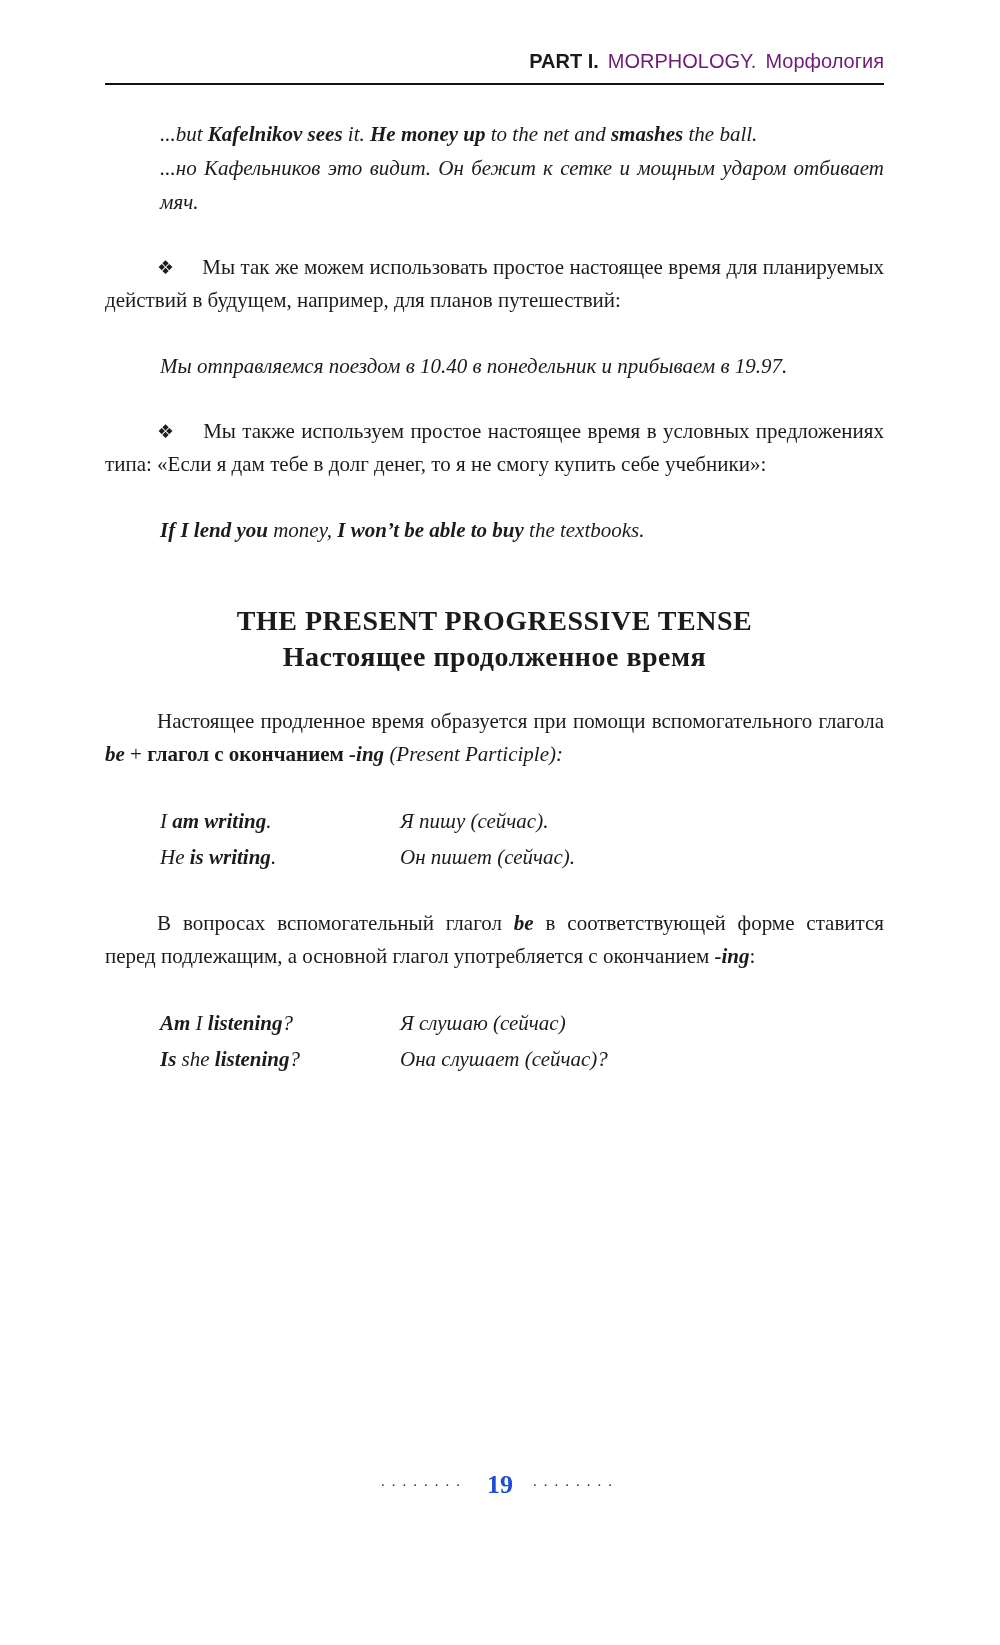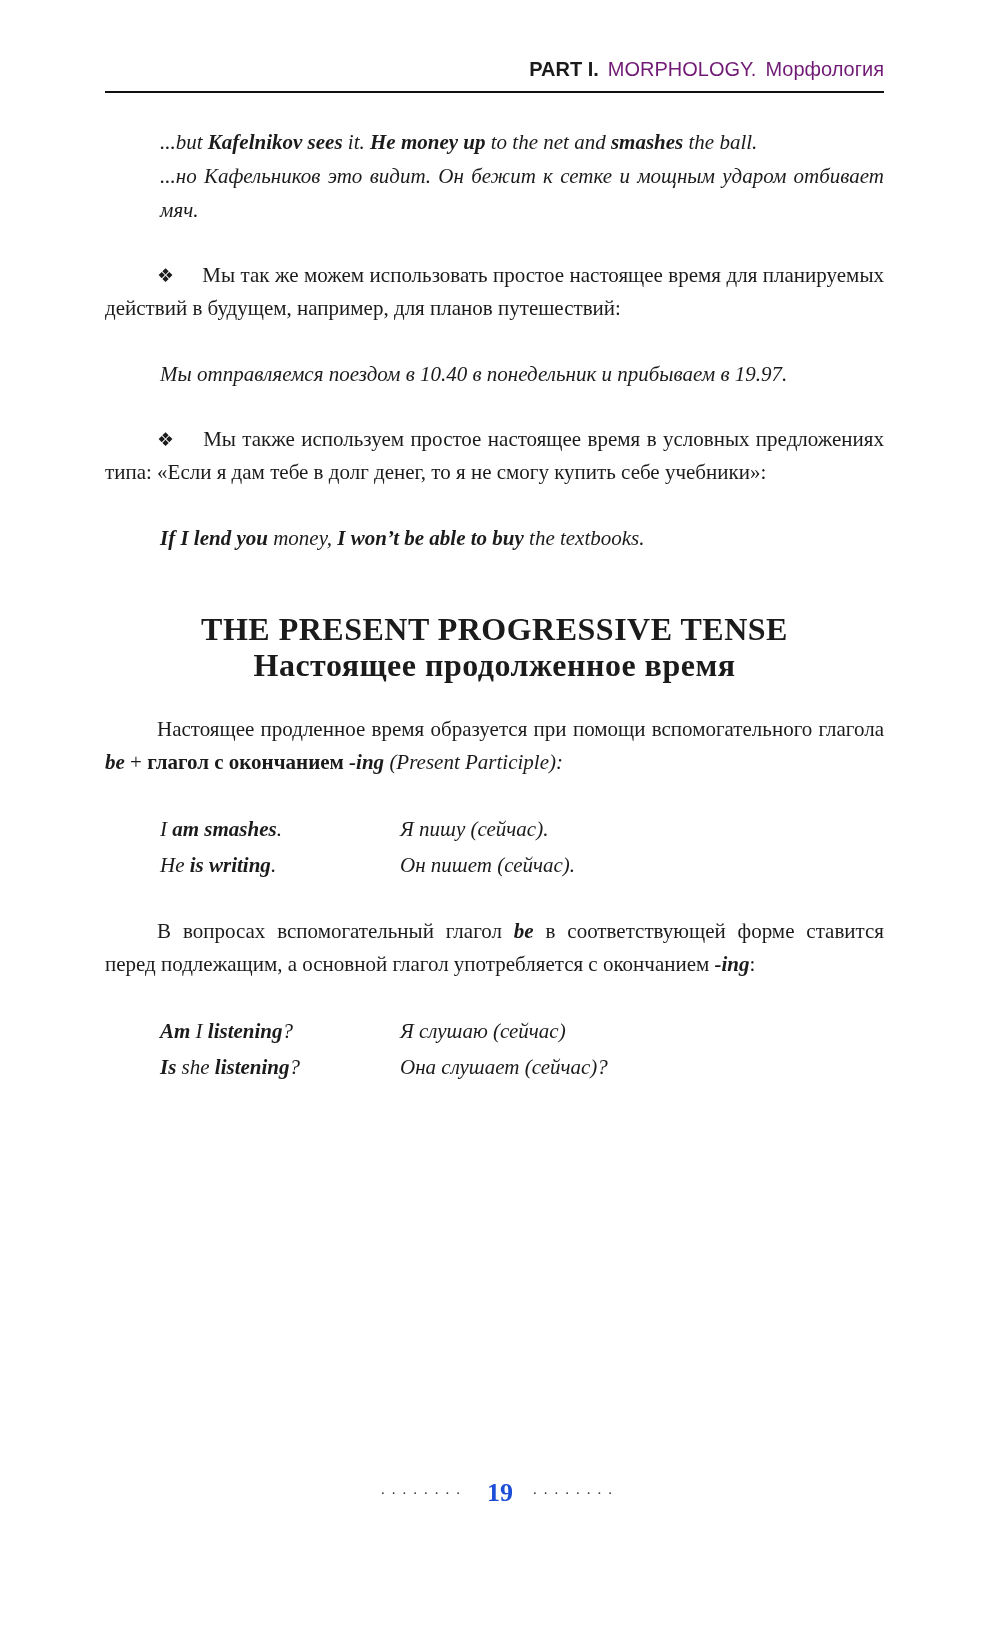--- a/index.html
+++ b/index.html
@@ -1,21 +1,21 @@
 <!DOCTYPE html>
 <html lang="ru"><head>
 <meta charset="utf-8">
 <style>
   * { margin: 0; padding: 0; box-sizing: border-box; }
   html, body { background: #ffffff; }
   .page {
     position: relative;
     width: 1000px;
     height: 1591px;
-    margin: 8px auto;
+    margin: 0 auto;
     background: #ffffff;
     color: #1b1b1b;
     font-family: "Liberation Serif", serif;
     overflow: hidden;
     text-decoration: underline;
   }
   .content {
     position: absolute;
     left: 105px;
     right: 116px;
@@ -69,21 +69,21 @@
   }
   .ex-row { display: flex; }
   .ex-left { width: 240px; flex: 0 0 240px; }
   .ex-right { flex: 1; }
 
   
   .section-heading {
     margin-top: 56px;
     text-align: center;
     font-weight: bold;
-    font-size: 32px;
+    font-size: 28px;
     line-height: 36px;
     letter-spacing: 0.5px;
   }
   .section-heading .line { display: block; }
 
   
   .b  { font-weight: bold; }
   .i  { font-style: italic; }
   .bi { font-weight: bold; font-style: italic; }
 
@@ -143,21 +143,21 @@
 
     <h2 class="section-heading">
       <span class="line">THE PRESENT PROGRESSIVE TENSE</span>
       <span class="line">Настоящее продолженное время</span>
     </h2>
 
     <p class="para"><span>Настоящее продленное время образуется при помощи вспомогательного глагола </span><span class="bi">be</span><span> + </span><span class="b">глагол с окончанием </span><span class="bi">-ing</span><span class="i"> (Present Participle):</span></p>
 
     <div class="ex-table">
       <div class="ex-row">
-        <span class="ex-left"><span>I </span><span class="b">am smashes</span><span>.</span></span>
+        <span class="ex-left"><span>I </span><span class="b">am writing</span><span>.</span></span>
         <span class="ex-right"><span>Я пишу (сейчас).</span></span>
       </div>
       <div class="ex-row">
         <span class="ex-left"><span>He </span><span class="b">is writing</span><span>.</span></span>
         <span class="ex-right"><span>Он пишет (сейчас).</span></span>
       </div>
     </div>
 
     <p class="para"><span>В вопросах вспомогательный глагол </span><span class="bi">be</span><span> в соответствующей форме ставится перед подлежащим, а основной глагол употребляется с окончанием </span><span class="bi">-ing</span><span>:</span></p>
 

